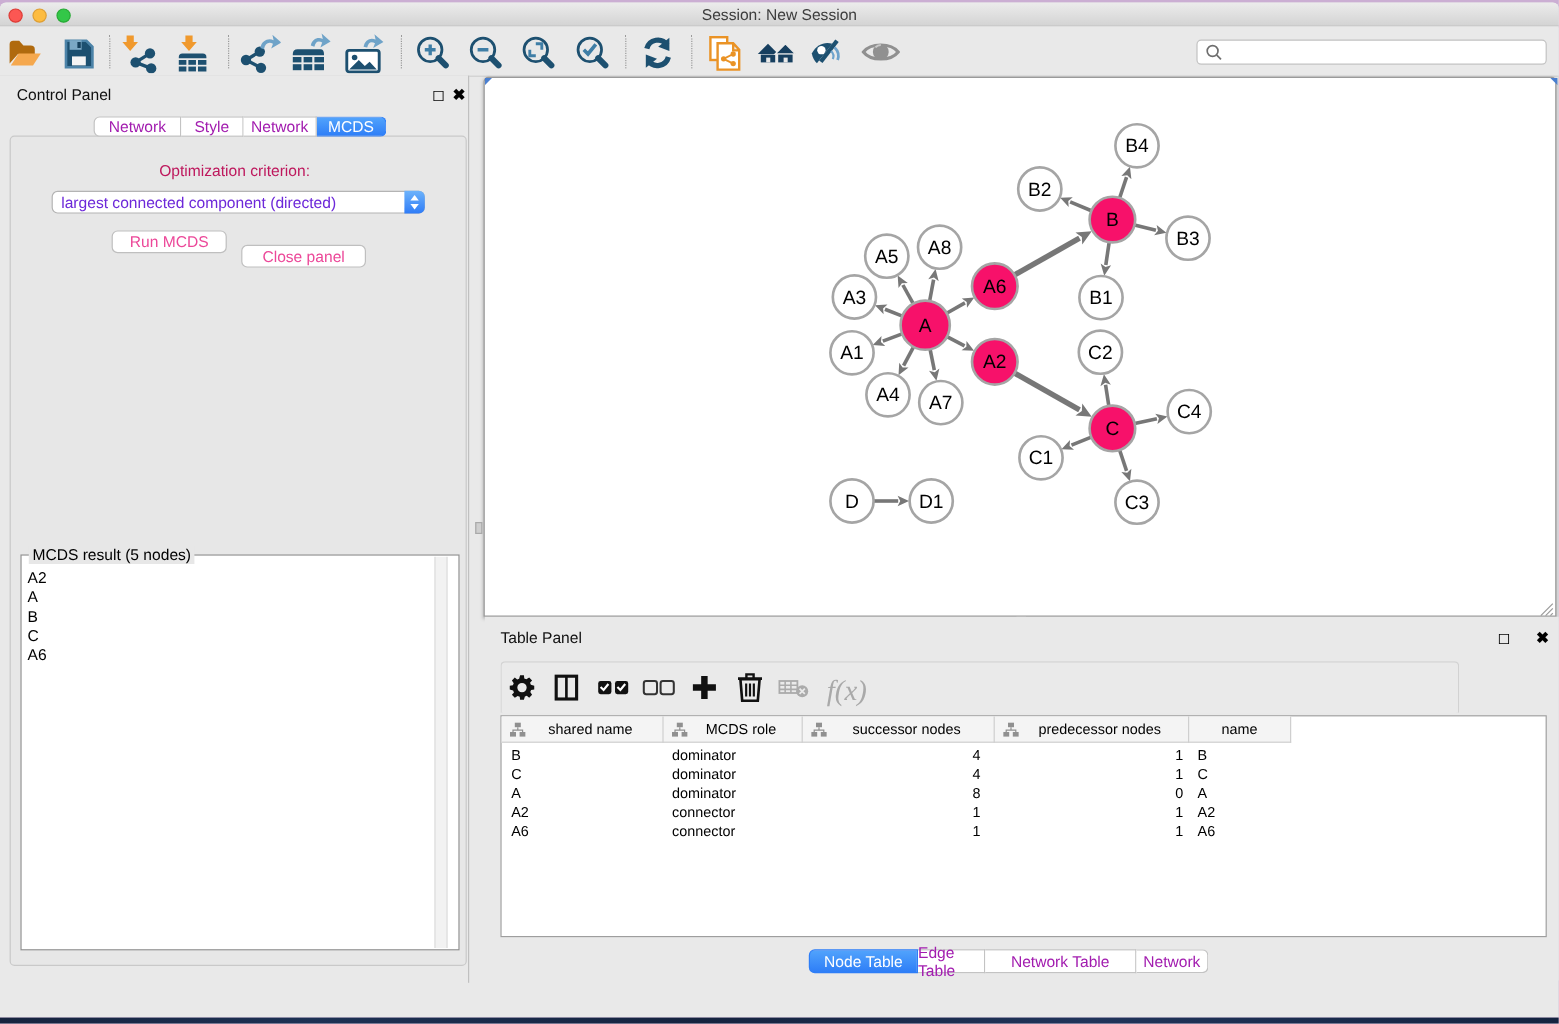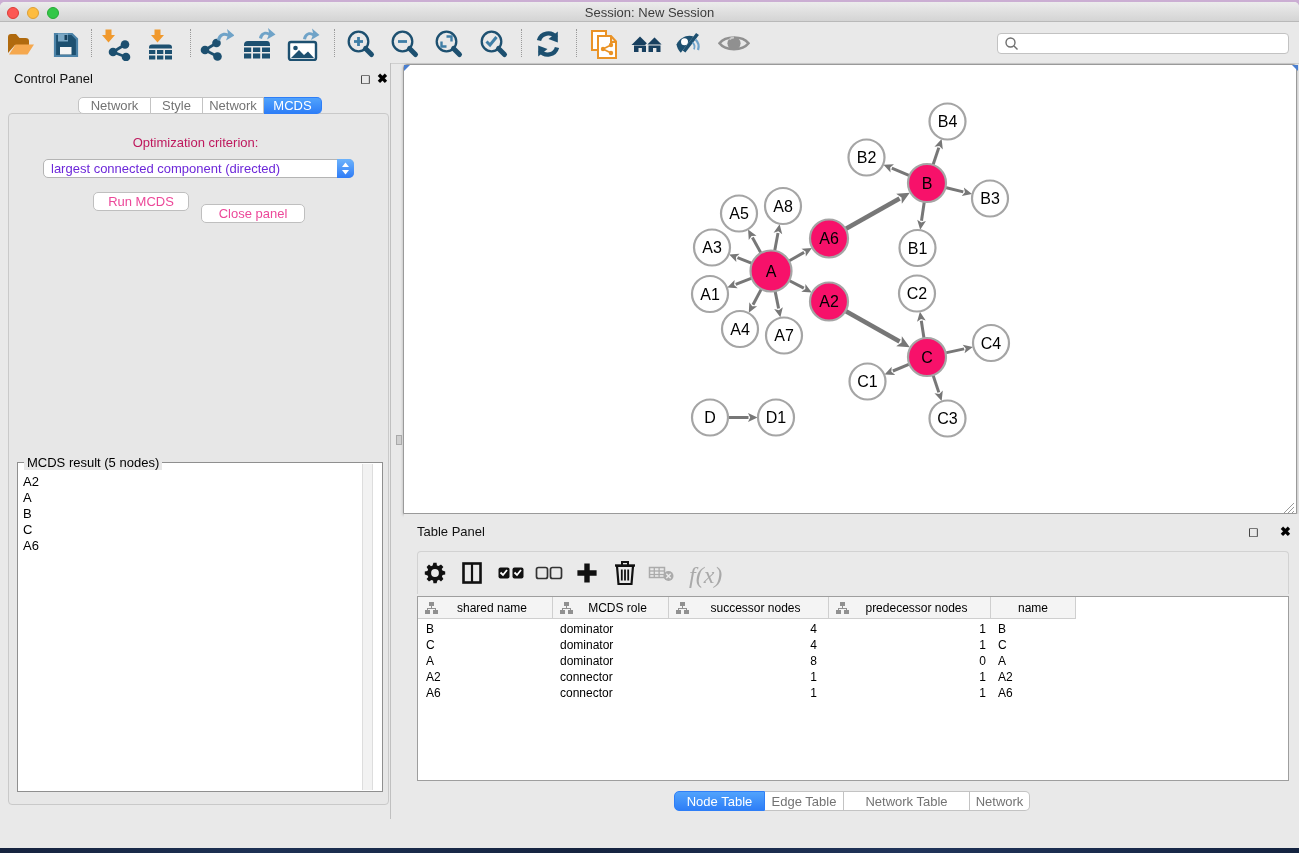--- a/index.html
+++ b/index.html
@@ -15,21 +15,21 @@
 #toolbar{position:absolute;left:0;top:21px;width:1299px;height:41px;background:#e9e9e9;border-bottom:1px solid #cfcfcf;}
 .sep{position:absolute;top:6px;height:28px;width:0;border-left:1px dotted #9a9a9a;}
 .tbi{position:absolute;top:4px;width:34px;height:34px;}
 #search{position:absolute;left:997px;top:31px;width:292px;height:21px;background:#fff;border:1px solid #c2c2c2;border-radius:4px;}
 
 #cp{position:absolute;left:0;top:61px;width:391px;height:756px;background:#e9e9e9;border-right:1px solid #c0c0c0;}
 #cphead{position:absolute;left:14px;top:8px;font-size:13px;color:#111;}
 .wbtn{position:absolute;font-size:13px;color:#000;font-weight:bold;}
 #cpbox{position:absolute;left:8px;top:50px;width:381px;height:692px;background:#e7e7e7;border:1px solid #c9c9c9;border-radius:4px;}
 .tabs{position:absolute;display:flex;height:17px;}
-.tab{border:1px solid #c3c3c3;border-left:none;background:#fff;color:#737373;font-size:13px;display:flex;align-items:center;justify-content:center;}
+.tab{border:1px solid #c3c3c3;border-left:none;background:#fff;color:#a21caf;font-size:13px;display:flex;align-items:center;justify-content:center;}
 .tab.first{border-left:1px solid #c3c3c3;border-radius:5px 0 0 5px;}
 .tab.last{border-radius:0 5px 5px 0;}
 .tab.sel{background:linear-gradient(#51a3fc,#2e7ef7);border-color:#2e7ef7;color:#fff;}
 #optlabel{position:absolute;left:0;top:72px;width:391px;text-align:center;font-size:13px;color:#be185d;}
 #dropdown{position:absolute;left:43px;top:96px;width:311px;height:19px;background:#fff;border:1px solid #b4b4b4;border-radius:5px;font-size:13px;color:#6d28d9;line-height:18px;padding-left:7px;}
 #ddbtn{position:absolute;right:-1px;top:-1px;width:17px;height:19px;background:linear-gradient(#6db3fb,#2f7cf7);border-radius:0 5px 5px 0;color:#fff;}
 .btn{position:absolute;height:19px;background:#fff;border:1px solid #bfbfbf;border-radius:5px;font-size:13px;color:#ec4899;display:flex;align-items:center;justify-content:center;}
 #mcdsbox{position:absolute;left:17px;top:399px;width:366px;height:330px;border:1px solid #8f8f8f;background:#fff;}
 #mcdstitle{position:absolute;left:6px;top:-8px;background:#e7e7e7;padding:0 3px;font-size:13px;color:#000;}
 #mcdslist{position:absolute;left:5px;top:11px;font-size:13px;color:#000;line-height:16px;}
@@ -44,21 +44,21 @@
 #netwin{position:absolute;left:403px;top:62px;width:894px;height:450px;background:#fff;border:1px solid #9a9a9a;border-radius:4px 4px 0 0;box-shadow:0 1px 3px rgba(0,0,0,.25);}
 #nethead{position:absolute;left:0;top:0;width:100%;height:20px;background:linear-gradient(#f3f3f3,#dadada);border-radius:4px 4px 0 0;border-bottom:1px solid #a8a8a8;}
 #nethead .t1{left:8px;background:#fb5350;border:1px solid #dd3c36;top:4px;}
 #nethead .t2{left:28px;background:#fdbc40;border:1px solid #de9f34;top:4px;}
 #nethead .t3{left:48px;background:#2fc840;border:1px solid #27aa35;top:4px;}
 #nettitle{position:absolute;top:3px;left:0;width:100%;text-align:center;font-size:13px;color:#2e2e2e;}
 #graph{position:absolute;left:0;top:21px;}
 
 #tpanel{position:absolute;left:404px;top:512px;width:895px;height:303px;background:#e9e9e9;}
 #tphead{position:absolute;left:13px;top:10px;font-size:13px;color:#111;}
-#ttoolbar{position:absolute;left:13px;top:37px;width:872px;height:43px;background:#eaeaea;border:1px solid #d2d2d2;border-radius:4px 4px 0 0;border-bottom:none;}
+#ttoolbar{position:absolute;left:13px;top:37px;width:799px;height:43px;background:#eaeaea;border:1px solid #d2d2d2;border-radius:4px 4px 0 0;border-bottom:none;}
 #ttable{position:absolute;left:13px;top:82px;width:872px;height:185px;background:#fff;border:1px solid #9e9e9e;}
 #thead{position:absolute;left:0;top:0;height:22px;background:#f4f4f4;border-bottom:1px solid #cfcfcf;}
 .th{position:absolute;top:0;height:22px;border-right:1px solid #cfcfcf;font-size:12px;color:#000;}
 .th .lbl{position:absolute;left:0;width:100%;text-align:center;top:4px;}
 .hic{position:absolute;left:7px;top:5px;}
 .trow{position:absolute;font-size:12px;color:#000;height:16px;line-height:16px;}
 .tabs2{position:absolute;left:270px;top:277px;display:flex;height:20px;}
 
 svg{display:block;}
 </style></head>
@@ -480,19 +480,19 @@
         <div class="trow" style="left:411px;top:72px;width:157px;text-align:right;">1</div>
         <div class="trow" style="left:580px;top:72px;">A2</div>
       <div class="trow" style="left:8px;top:88px;">A6</div>
         <div class="trow" style="left:142px;top:88px;">connector</div>
         <div class="trow" style="left:251px;top:88px;width:148px;text-align:right;">1</div>
         <div class="trow" style="left:411px;top:88px;width:157px;text-align:right;">1</div>
         <div class="trow" style="left:580px;top:88px;">A6</div>
     </div>
     <div class="tabs2">
       <div class="tab first sel" style="width:91px;">Node Table</div>
-      <div class="tab" style="width:79px;">Edge Table</div>
+      <div class="tab" style="width:56px;">Edge Table</div>
       <div class="tab" style="width:126px;">Network Table</div>
       <div class="tab last" style="width:60px;">Network</div>
     </div>
   </div>
   <div id="deskbottom"></div>
 </div>
 
 </body></html>

